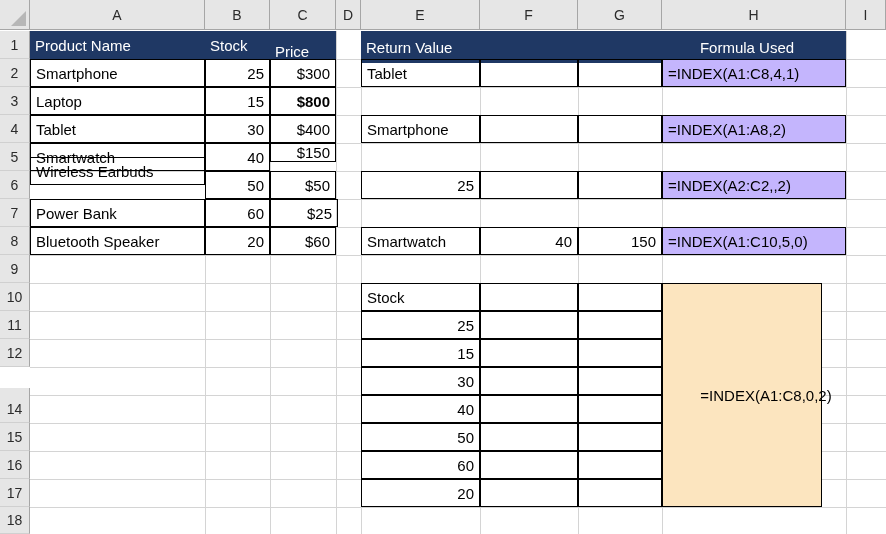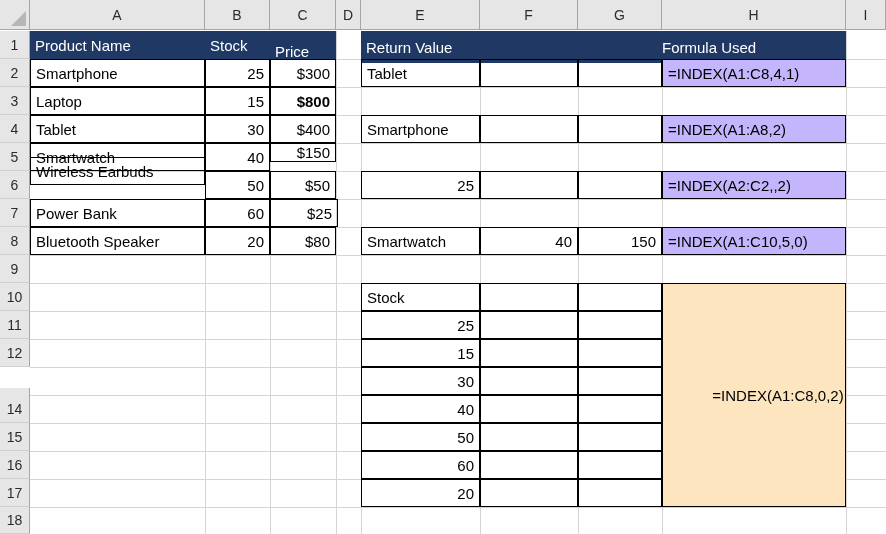--- a/index.html
+++ b/index.html
@@ -295,25 +295,25 @@
       <div class="cell right b" style="left: 270px; top: 199px; width: 68px; height: 28px; align-items: center;">
         <span>$25</span>
       </div>
       <div class="cell left b" style="left: 30px; top: 227px; width: 175px; height: 28px;">
         <span>Bluetooth Speaker</span>
       </div>
       <div class="cell right b" style="left: 205px; top: 227px; width: 65px; height: 28px;">
         <span>20</span>
       </div>
       <div class="cell right b" style="left: 270px; top: 227px; width: 66px; height: 28px;">
-        <span>$80</span>
+        <span>$60</span>
       </div>
       <div class="cell hdr" style="left: 361px; top: 31px; width: 485px; height: 28px; position: absolute; padding: 16px;">
         <span style="position: absolute; left: 5px;">Return Value</span>
-        <span style="position: absolute; left: 301px; width: 184px; text-align: left;">Formula Used</span>
+        <span style="position: absolute; left: 294px; width: 184px; text-align: center;">Formula Used</span>
       </div>
       <div class="cell left b" style="left: 361px; top: 59px; width: 119px; height: 28px;">
         <span>Tablet</span>
       </div>
       <div class="cell right b" style="left: 480px; top: 59px; width: 98px; height: 28px;"></div>
       <div class="cell right b" style="left: 578px; top: 59px; width: 84px; height: 28px;"></div>
       <div class="cell left b cream" style="left: 662px; top: 59px; width: 184px; height: 28px;">
         <span>=INDEX(A1:C8,4,1)</span>
       </div>
       <div class="cell left b" style="left: 361px; top: 115px; width: 119px; height: 28px;">
@@ -377,18 +377,18 @@
       <div class="cell right b" style="left: 361px; top: 451px; width: 119px; height: 28px;">
         <span>60</span>
       </div>
       <div class="cell left b" style="left: 480px; top: 451px; width: 98px; height: 28px;"></div>
       <div class="cell left b" style="left: 578px; top: 451px; width: 84px; height: 28px;"></div>
       <div class="cell right b" style="left: 361px; top: 479px; width: 119px; height: 28px;">
         <span>20</span>
       </div>
       <div class="cell left b" style="left: 480px; top: 479px; width: 98px; height: 28px;"></div>
       <div class="cell left b" style="left: 578px; top: 479px; width: 84px; height: 28px;"></div>
-      <div class="merged" style="left: 662px; top: 283px; width: 184px; height: 224px; padding-left: 48px;">
+      <div class="merged" style="left: 662px; top: 283px; width: 160px; height: 224px; padding-left: 48px;">
         <span>=INDEX(A1:C8,0,2)</span>
       </div>
     </div>
 
 </div>
 
 </body></html>

